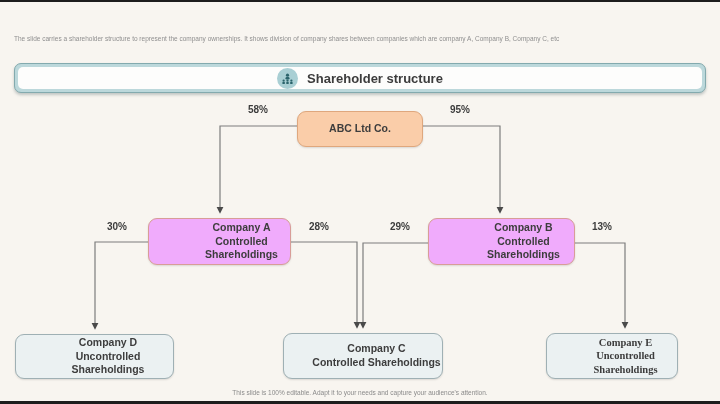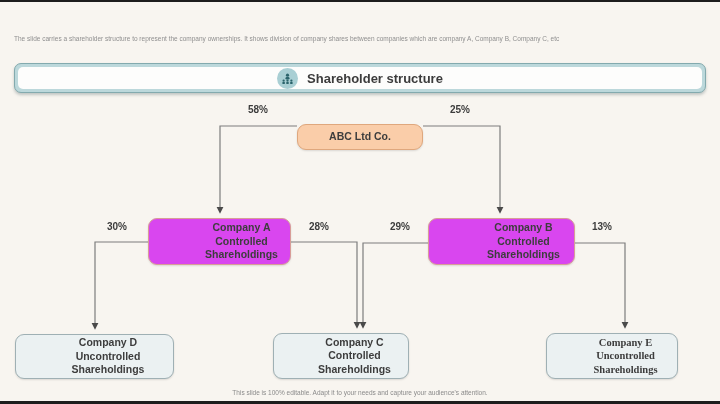--- a/index.html
+++ b/index.html
@@ -38,21 +38,21 @@
     position:absolute;width:44px;text-align:center;
     font-size:10px;font-weight:700;color:#3C3C3C;
   }
   .node{
     position:absolute;box-sizing:border-box;border-radius:9px;
     display:flex;flex-direction:column;align-items:center;justify-content:center;
     text-align:center;font-weight:700;color:#3D3D3D;font-size:10.5px;line-height:1.3;
     box-shadow:0 1px 2px rgba(0,0,0,0.12);
   }
   .node.root{background:#FACDA9;border:1.5px solid #DFA77D;}
-  .node.controlled{background:#d946ef;border:1.5px solid #D89D97;padding-left:44px;}
+  .node.controlled{background:#f0abfc;border:1.5px solid #D89D97;padding-left:44px;}
   .node.uncontrolled{background:#EBF1F2;border:1.5px solid #9FB0B4;padding-left:27px;}
   .footer{
     position:absolute;left:0;top:389px;width:720px;text-align:center;
     font-size:6.5px;color:#8a8a8a;
   }
 </style>
 </head>
 <body>
 
 <div class="slide">
@@ -90,46 +90,46 @@
       <path d="M297,126 L220,126 L220,212" marker-end="url(#arrow)"></path>
       <path d="M423,126 L500,126 L500,212" marker-end="url(#arrow)"></path>
       <path d="M148,242 L95,242 L95,328" marker-end="url(#arrow)"></path>
       <path d="M291,242 L357,242 L357,327" marker-end="url(#arrow)"></path>
       <path d="M428,243 L363,243 L363,327" marker-end="url(#arrow)"></path>
       <path d="M575,243 L625,243 L625,327" marker-end="url(#arrow)"></path>
     </g>
   </svg>
 
   <div class="pct" style="left:236px;top:104px;">58%</div>
-  <div class="pct" style="left:438px;top:104px;">25%</div>
+  <div class="pct" style="left:438px;top:104px;">95%</div>
   <div class="pct" style="left:95px;top:221px;">30%</div>
   <div class="pct" style="left:297px;top:221px;">28%</div>
   <div class="pct" style="left:378px;top:221px;">29%</div>
   <div class="pct" style="left:580px;top:221px;">13%</div>
 
-  <div class="node root" style="left:297px;top:124px;width:126px;height:26px;">
+  <div class="node root" style="left:297px;top:111px;width:126px;height:36px;">
     <div>ABC Ltd Co.</div>
   </div>
 
   <div class="node controlled" style="left:148px;top:218px;width:143px;height:47px;">
     <div>Company A</div>
     <div>Controlled Shareholdings</div>
   </div>
 
   <div class="node controlled" style="left:428px;top:218px;width:147px;height:47px;">
     <div>Company B</div>
     <div>Controlled Shareholdings</div>
   </div>
 
   <div class="node uncontrolled" style="left:15px;top:334px;width:159px;height:45px;">
     <div>Company D</div>
     <div>Uncontrolled Shareholdings</div>
   </div>
 
-  <div class="node uncontrolled" style="left:273px;top:333px;width:136px;height:46px;">
+  <div class="node uncontrolled" style="left:283px;top:333px;width:160px;height:46px;">
     <div>Company C</div>
     <div>Controlled Shareholdings</div>
   </div>
 
   <div class="node uncontrolled" style="left:546px;top:333px;width:132px;height:46px;font-family:Liberation Serif, serif;">
     <div>Company E</div>
     <div>Uncontrolled Shareholdings</div>
   </div>
 
   <div class="footer">This slide is 100% editable. Adapt it to your needs and capture your audience's attention.</div>

